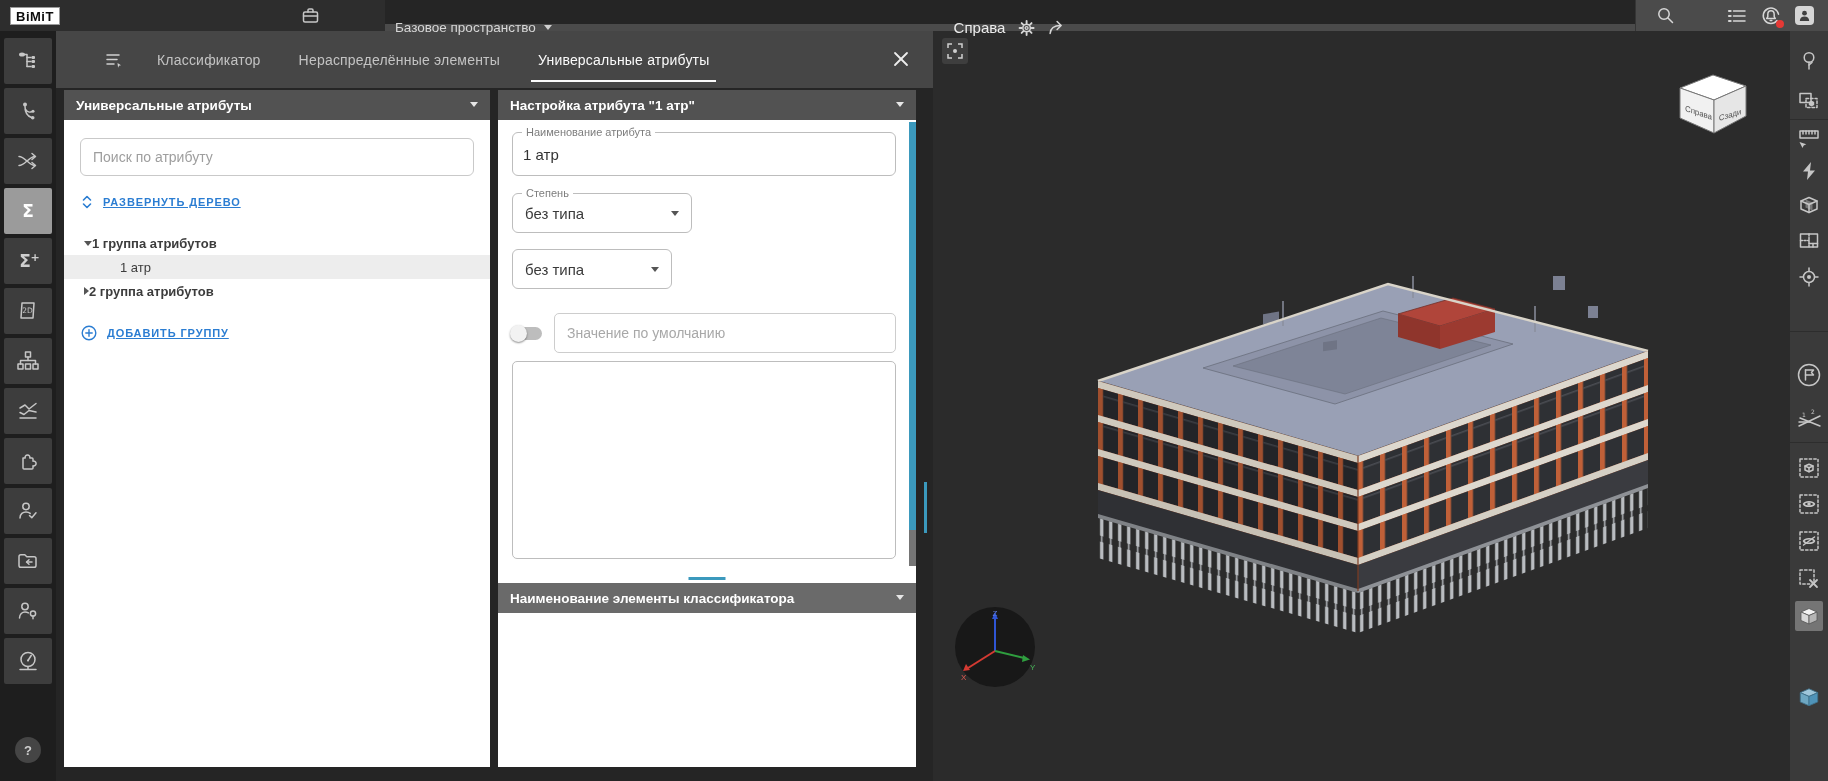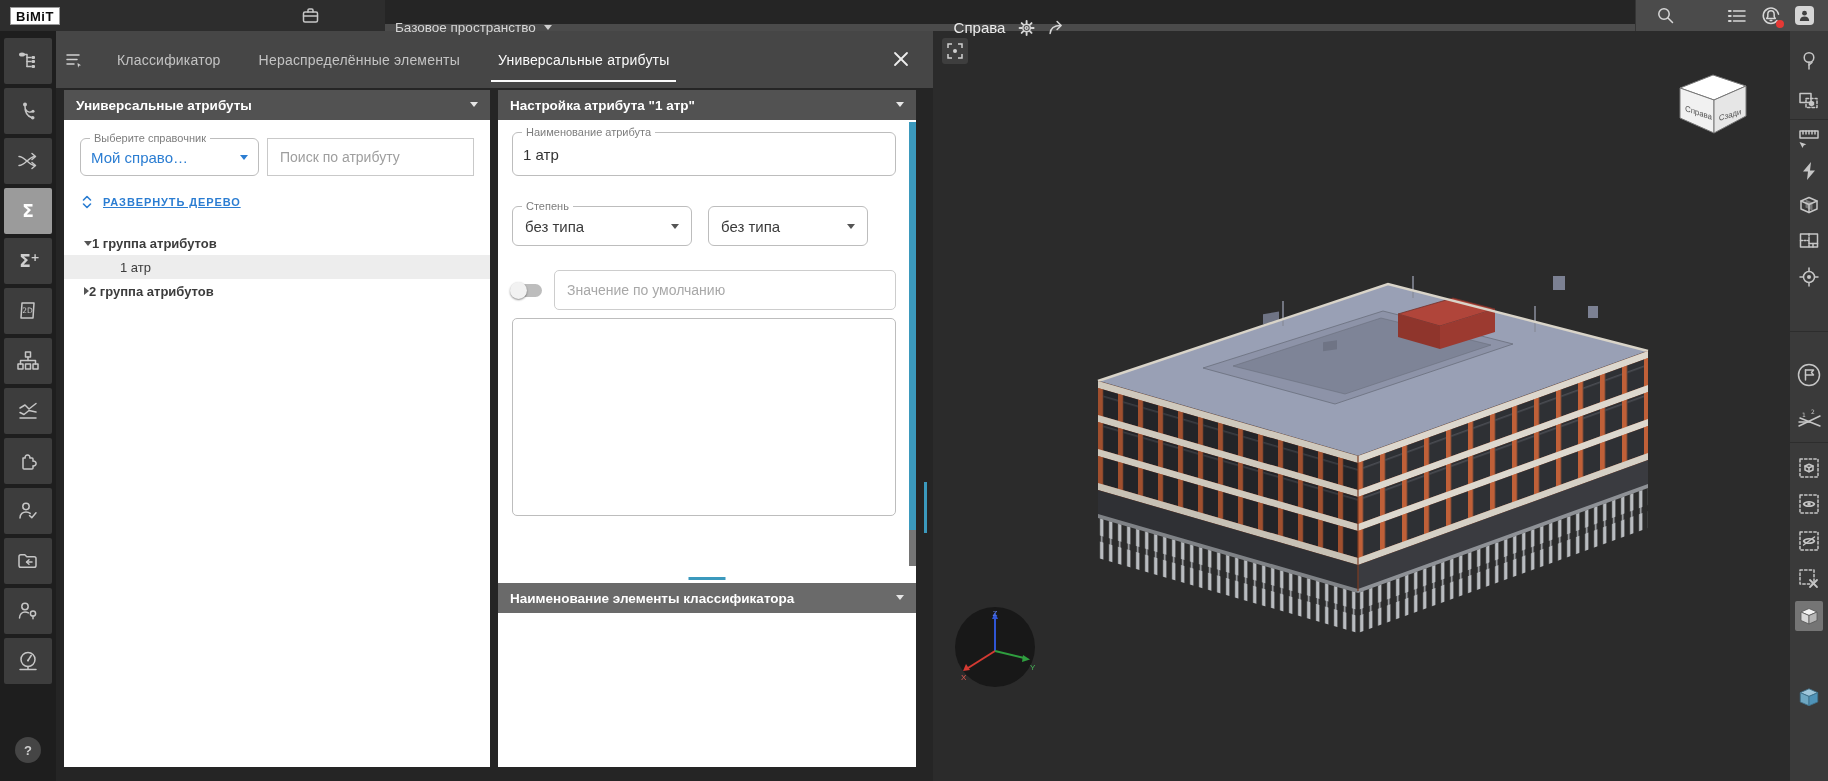--- a/index.html
+++ b/index.html
@@ -30,21 +30,21 @@
   .lr-btn.active { background:#9b9b9b; }
   .lr-sigma { font-size:17px; font-weight:bold; fill:#cfcfcf; font-family:"DejaVu Sans",sans-serif; }
   .lr-btn.active .lr-sigma { fill:#fff; }
   .help-circle { position:absolute; left:15px; top:706px; width:26px; height:26px; border-radius:50%;
                  background:#454545; color:#cfcfcf; font-size:13px; font-weight:bold;
                  display:flex; align-items:center; justify-content:center; cursor:pointer; }
 
   
   .panelarea { position:absolute; left:56px; top:31px; width:877px; height:750px; background:#252525; }
   .tabbar { position:absolute; left:0; top:0; width:877px; height:57px; background:#464646;
-            display:flex; align-items:center; }
+            display:flex; align-items:center;padding-left:40px; }
   .tab-menu-icon { margin:0 14px 0 8px; cursor:pointer; }
   .tab { position:relative; height:100%; display:flex; align-items:center; padding:0 19px;
          color:#c3c3c3; font-size:14px; letter-spacing:.2px; cursor:pointer; white-space:nowrap; }
   .tab.active { color:#fafafa; }
   .tab.active::after { content:""; position:absolute; left:12px; right:12px; bottom:6px; height:2px; background:#fafafa; }
   .tab-close { position:absolute; right:22px; top:18px; cursor:pointer; }
 
   .card { position:absolute; top:59px; background:#fff; display:flex; flex-direction:column; overflow:hidden; }
   .card-hdr { height:30px; background:#525252; color:#fff; font-size:13.5px; font-weight:bold;
               display:flex; align-items:center; padding:0 12px; flex:none; position:relative; }
@@ -53,21 +53,21 @@
   .card-right { left:442px; width:418px; height:677px; }
 
   
   .lc-row { display:flex; gap:8px; margin:18px 16px 0 16px; }
   .fieldset { position:relative; border:1px solid #bdbdbd; border-radius:6px; height:38px;
               display:flex; align-items:center; padding:0 10px; background:#fff; }
   .fieldset .legend { position:absolute; top:-7px; left:9px; background:#fff; padding:0 4px;
                       font-size:11px; color:#7d7d7d; white-space:nowrap; }
   .ref-select { width:200px; cursor:pointer; }
   .ref-value { color:#2b7dd2; font-size:15px; flex:1; white-space:nowrap; overflow:hidden; }
-  .txt-input { flex:1; border:1px solid #c9c9c9; border-radius:0; height:38px; padding:0 12px;
+  .txt-input { flex:1; border:1px solid #c9c9c9; border-radius:6px; height:38px; padding:0 12px;
                font-size:14px; color:#333; outline:none; font-family:inherit; }
   .txt-input::placeholder { color:#9e9e9e; }
   .blue-link { display:flex; align-items:center; gap:10px; color:#2b7dd2; font-size:11px; font-weight:bold;
                letter-spacing:.9px; cursor:pointer;text-decoration:underline; }
   .lc-expand { margin:19px 16px 0 17px; }
   .tree { margin-top:22px; font-size:13px; color:#3c3c3c; }
   .tree-group { height:24px; display:flex; align-items:center; padding-left:20px; font-weight:bold; cursor:pointer; }
   .tree-child { height:24px; display:flex; align-items:center; padding-left:56px; cursor:pointer; }
   .tree-child.selected { background:#ededed; }
   .lc-addgroup { margin:22px 16px 0 17px; }
@@ -76,21 +76,21 @@
   .caret-right { border-top:4px solid transparent; border-bottom:4px solid transparent; border-left:5px solid #555; }
 
   
   .rc-body1 { position:relative; height:463px; padding:0 20px 0 14px; flex:none; background:#fff; }
   .rc-scrollbar { position:absolute; right:0; top:2px; width:7px; }
   .rc-scroll-teal { height:408px; background:#3b99bd; }
   .rc-scroll-gray { height:36px; background:#757575; }
   .splitter { position:absolute; bottom:3px; left:50%; transform:translateX(-50%); width:37px; height:3px; background:#3b99bd; cursor:row-resize; }
   .name-field { margin-top:12px; height:44px; }
   .name-input { border:none; outline:none; font-size:15px; color:#333; width:100%; font-family:inherit; }
-  .degree-row { display:flex; gap:16px; margin-top:30px; }
+  .degree-row { display:flex; gap:16px; margin-top:17px;flex-direction:column; }
   .select-box { height:40px; border:1px solid #bdbdbd; border-radius:6px; display:flex; align-items:center;
                 padding:0 12px; font-size:15px; color:#3a3a3a; cursor:pointer; position:relative; background:#fff; }
   .sel-caret { margin-left:auto; }
   .toggle-row { display:flex; align-items:center; gap:12px; margin-top:24px; }
   .toggle { width:30px; height:13px; border-radius:7px; background:#bdbdbd; position:relative; flex:none; cursor:pointer; }
   .toggle-knob { position:absolute; left:-2px; top:-2px; width:17px; height:17px; border-radius:50%;
                  background:#f2f2f2; box-shadow:0 1px 2px rgba(0,0,0,.45); }
   .default-input { flex:1; height:40px; border:1px solid #cdcdcd; border-radius:5px; padding:0 12px;
                    font-size:14px; outline:none; font-family:inherit; }
   .default-input::placeholder { color:#a8a8a8; }
@@ -325,25 +325,20 @@
         </svg>
     </span>
   </div>
 
   <div class="card card-left">
     <div class="card-hdr">
       <span>Универсальные атрибуты</span>
       <span class="hdr-caret caret-sm caret-down" style="border-top-color:#e6e6e6"></span>
     </div>
     <div class="lc-row">
-      <div class="fieldset ref-select">
-        <span class="legend">Выберите справочник</span>
-        <span class="ref-value">Мой справо…</span>
-        <span class="caret-sm caret-down" style="border-top-color:#2b7dd2"></span>
-      </div>
       <input class="txt-input" placeholder="Поиск по атрибуту" style="">
     </div>
     <div class="blue-link lc-expand">
       <svg width="12" height="14" viewBox="0 0 12 14">
           <polyline points="2.5,5 6,1.5 9.5,5" fill="none" stroke="#2b7dd2" stroke-width="1.6" stroke-linecap="round" stroke-linejoin="round"></polyline>
           <polyline points="2.5,9 6,12.5 9.5,9" fill="none" stroke="#2b7dd2" stroke-width="1.6" stroke-linecap="round" stroke-linejoin="round"></polyline>
         </svg>
       <span>РАЗВЕРНУТЬ ДЕРЕВО</span>
     </div>
     <div class="tree">
@@ -351,20 +346,28 @@
         <span class="caret-sm caret-down"></span>
         <span>1 группа атрибутов</span>
       </div>
       <div class="tree-child selected">
         <span>1 атр</span>
       </div>
       <div class="tree-group">
         <span class="caret-sm caret-right"></span>
         <span>2 группа атрибутов</span>
       </div>
+    </div>
+    <div class="blue-link lc-addgroup">
+      <svg width="16" height="16" viewBox="0 0 16 16">
+          <circle cx="8" cy="8" r="6.8" fill="none" stroke="#2b7dd2" stroke-width="1.4"></circle>
+          <line x1="8" y1="4.8" x2="8" y2="11.2" stroke="#2b7dd2" stroke-width="1.4" stroke-linecap="round"></line>
+          <line x1="4.8" y1="8" x2="11.2" y2="8" stroke="#2b7dd2" stroke-width="1.4" stroke-linecap="round"></line>
+        </svg>
+      <span>ДОБАВИТЬ ГРУППУ</span>
     </div>
   </div>
 
   <div class="card card-right">
     <div class="card-hdr">
       <span>Настройка атрибута "1 атр"</span>
       <span class="hdr-caret caret-sm caret-down" style="border-top-color:#e6e6e6"></span>
     </div>
     <div class="rc-body1">
       <div class="fieldset name-field">

